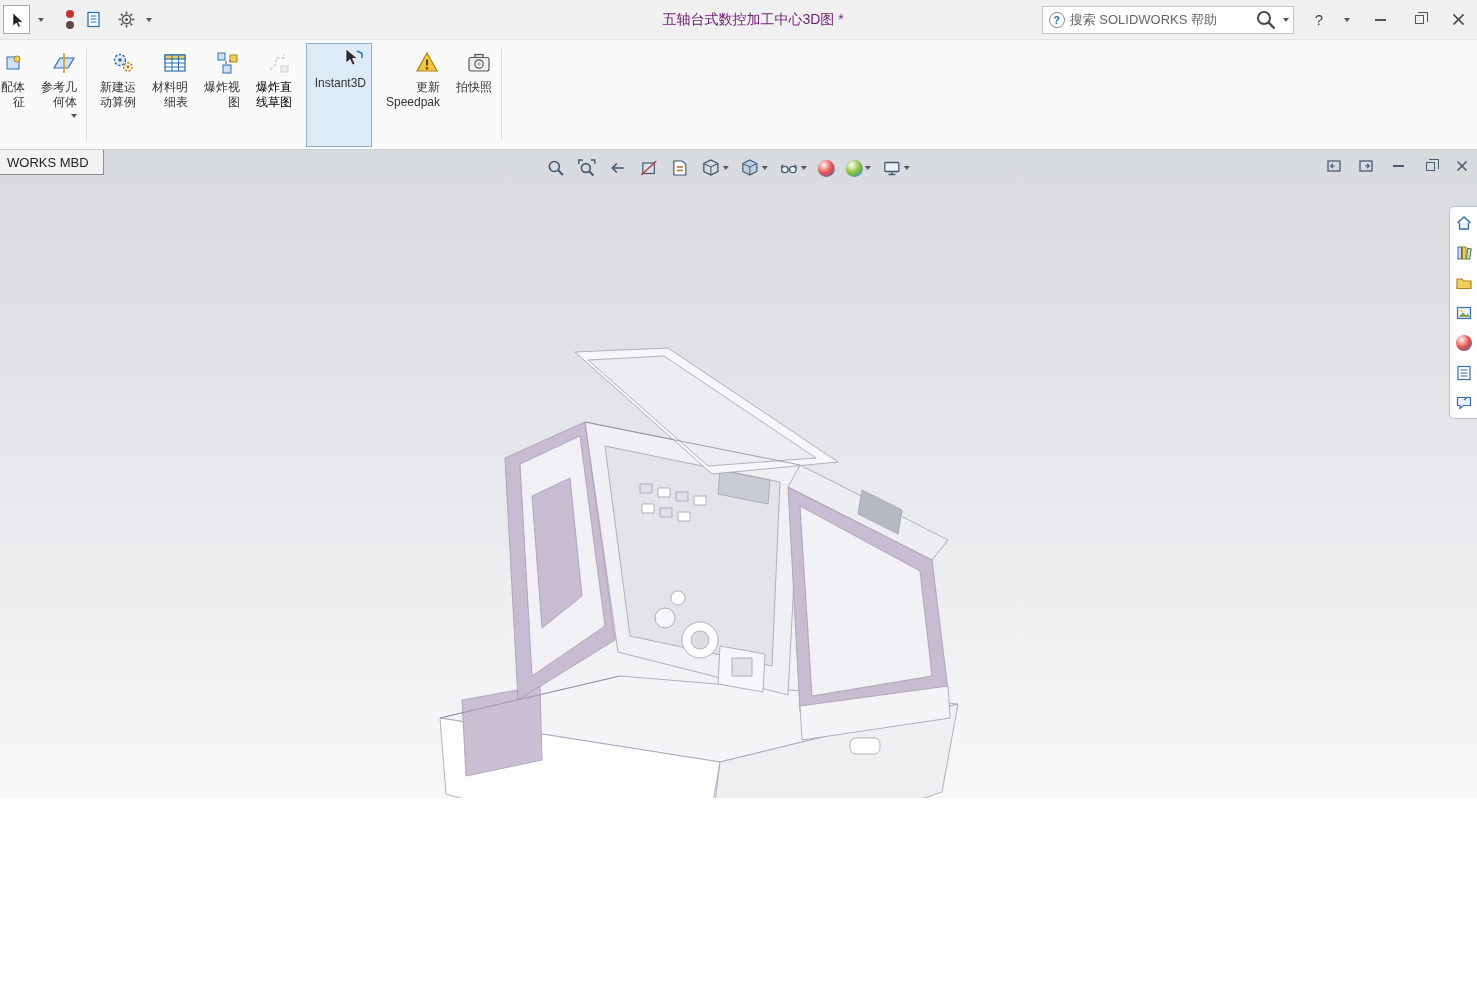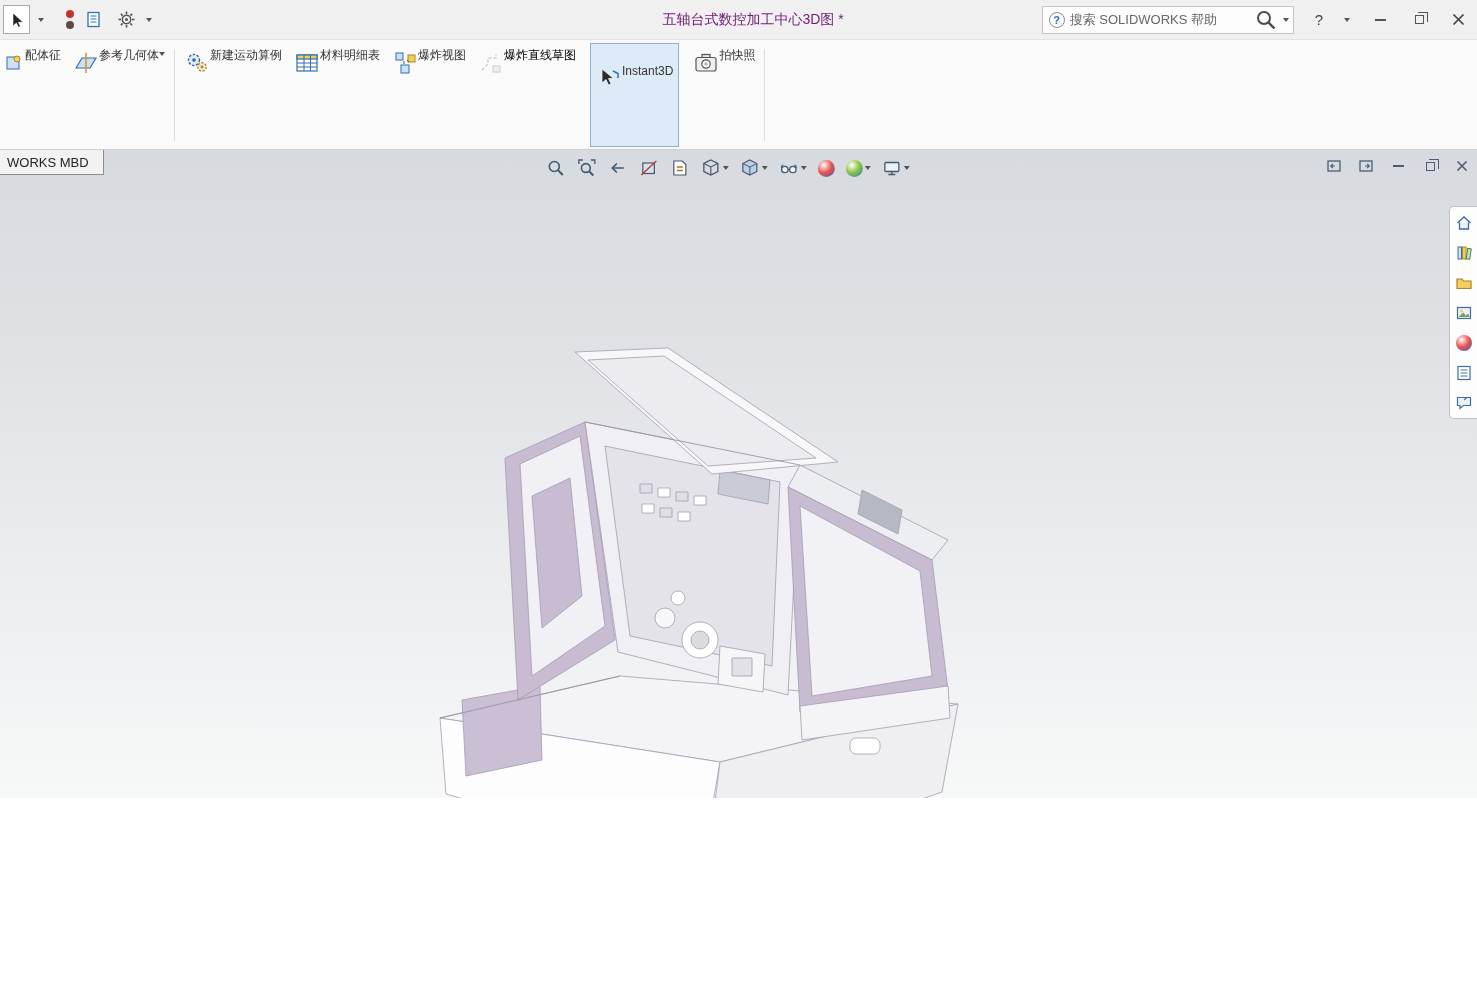--- a/index.html
+++ b/index.html
@@ -24,28 +24,28 @@
   .searchbox input{flex:1;border:none;outline:none;background:transparent;font-size:13px;color:#555;font-family:"Liberation Sans",sans-serif;min-width:0;}
   .searchbox input::placeholder{color:#666;}
   .help-q{font-size:15px;color:#444;}
   .wc{display:inline-flex;align-items:center;justify-content:center;width:18px;height:18px;}
   .min-glyph{width:11px;border-bottom:2px solid #555;display:inline-block;}
   .restore-glyph{width:9px;height:9px;border:1.4px solid #555;position:relative;display:inline-block;background:#f0f0f0;}
   .restore-glyph::before{content:"";position:absolute;left:2px;top:-4px;width:9px;height:9px;border:1.4px solid #555;border-bottom:none;border-left:none;}
 
   
   .ribbon{height:110px;background:#fafafa;border-bottom:1px solid #cfcfcf;display:flex;align-items:stretch;padding:3px 0 2px 0;}
-  .rbtn{display:flex;flex-direction:row;align-items:flex-start;padding:4px 5px 2px;min-width:52px;cursor:default;border:1px solid transparent;}
+  .rbtn{display:flex;flex-direction:column;align-items:flex-end;padding:4px 5px 2px;min-width:52px;cursor:default;border:1px solid transparent;}
   .ricon{height:30px;display:flex;align-items:center;justify-content:center;margin-bottom:2px;}
   .rline{font-size:12px;line-height:15px;color:#333;text-align:center;white-space:nowrap;}
   .rbtn .dd{margin-top:4px;}
   .rbtn.partial{min-width:30px;overflow:hidden;padding-left:0;}
   .rbtn.disabled .rline{color:#000000;}
   .rbtn.disabled .ricon{opacity:.45;filter:grayscale(1);}
-  .rbtn.active{background:#dcebf7;border:1px solid #8fb0ca;margin:0 8px;padding-top:20px;min-width:66px;}
+  .rbtn.active{background:#dcebf7;border:1px solid #8fb0ca;margin:0 8px;padding-top:0;min-width:66px;}
   .rsep{width:1px;background:#ddd;margin:6px 3px;}
 
   
   .viewport{position:relative;height:648px;background:linear-gradient(180deg,#d7dade 0%,#dfe1e5 30%,#ebecee 62%,#f7f8f8 100%);overflow:hidden;}
   .mbd-tab{position:absolute;left:-12px;top:0;height:25px;padding:0 14px 0 18px;background:#f2f2f2;border:1px solid #8f8f8f;border-top:none;display:flex;align-items:center;font-size:13px;color:#222;}
   .headsup{position:absolute;top:5px;left:50%;transform:translateX(-53%);display:flex;align-items:center;gap:3px;}
   .hu-btn{display:flex;align-items:center;gap:2px;padding:3px 4px;border-radius:2px;}
   .ball{width:17px;height:17px;border-radius:50%;}
   .ball1{background:radial-gradient(circle at 35% 30%,#fdfdfd,#e8534a 48%,#3b62c4 95%);}
   .ball2{background:radial-gradient(circle at 35% 30%,#ffffff,#8fc641 45%,#2b7fc2 95%);}
@@ -217,20 +217,31 @@
     <span class="ricon">
       <svg width="26" height="26" viewBox="0 0 26 26">
           <path d="M6,3 L6,17 L10,13.5 L12.5,19 L15,17.8 L12.5,12.5 L17.5,12.5 Z" fill="#2b2b2b" stroke="#fff" stroke-width="0.7"></path>
           <path d="M17,5 L22,7.5 L22,12" fill="none" stroke="#2f6fb0" stroke-width="1.5"></path>
         </svg>
     </span>
     <span class="rline">Instant3D</span>
     <span class="rline"></span>
   </div>
 
+  <div class="rbtn">
+    <span class="ricon">
+      <svg width="26" height="26" viewBox="0 0 26 26">
+          <path d="M13,3 L23,21 L3,21 Z" fill="#f5c63a" stroke="#a8861f" stroke-width="1.2"></path>
+          <line x1="13" y1="9.5" x2="13" y2="15.5" stroke="#5a4408" stroke-width="2"></line>
+          <circle cx="13" cy="18.3" r="1.2" fill="#5a4408"></circle>
+        </svg>
+    </span>
+    <span class="rline">更新</span>
+    <span class="rline">Speedpak</span>
+  </div>
 
   <div class="rbtn">
     <span class="ricon">
       <svg width="26" height="26" viewBox="0 0 26 26">
           <rect x="9" y="4.5" width="8" height="4" fill="#e6e6e6" stroke="#555" stroke-width="1.2"></rect>
           <rect x="3" y="7.5" width="20" height="13.5" rx="2" fill="#efefef" stroke="#555" stroke-width="1.2"></rect>
           <circle cx="13" cy="14" r="4.2" fill="#fff" stroke="#555" stroke-width="1.2"></circle>
           <circle cx="13" cy="14" r="1.8" fill="#9db8d0"></circle>
         </svg>
     </span>

